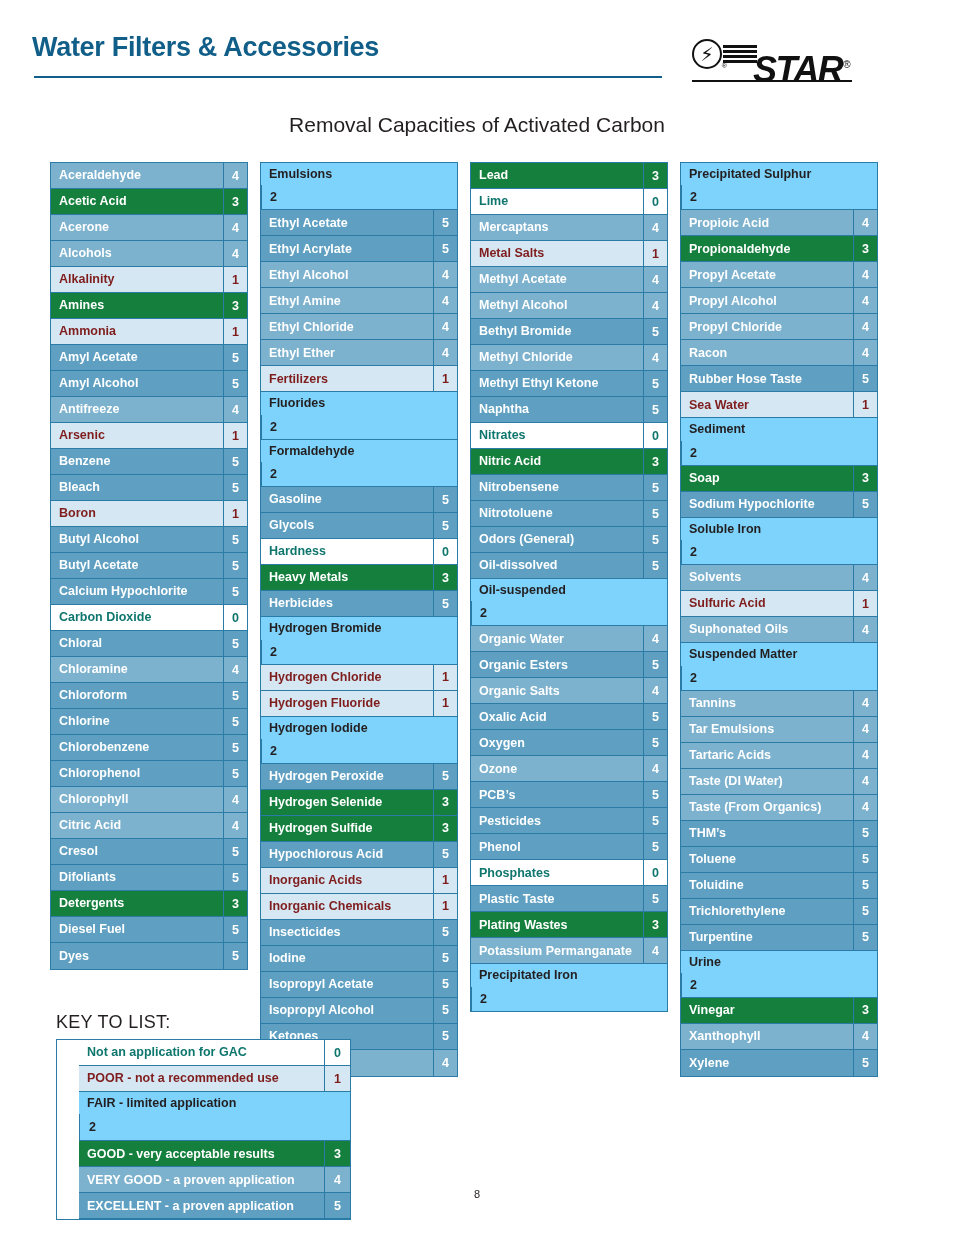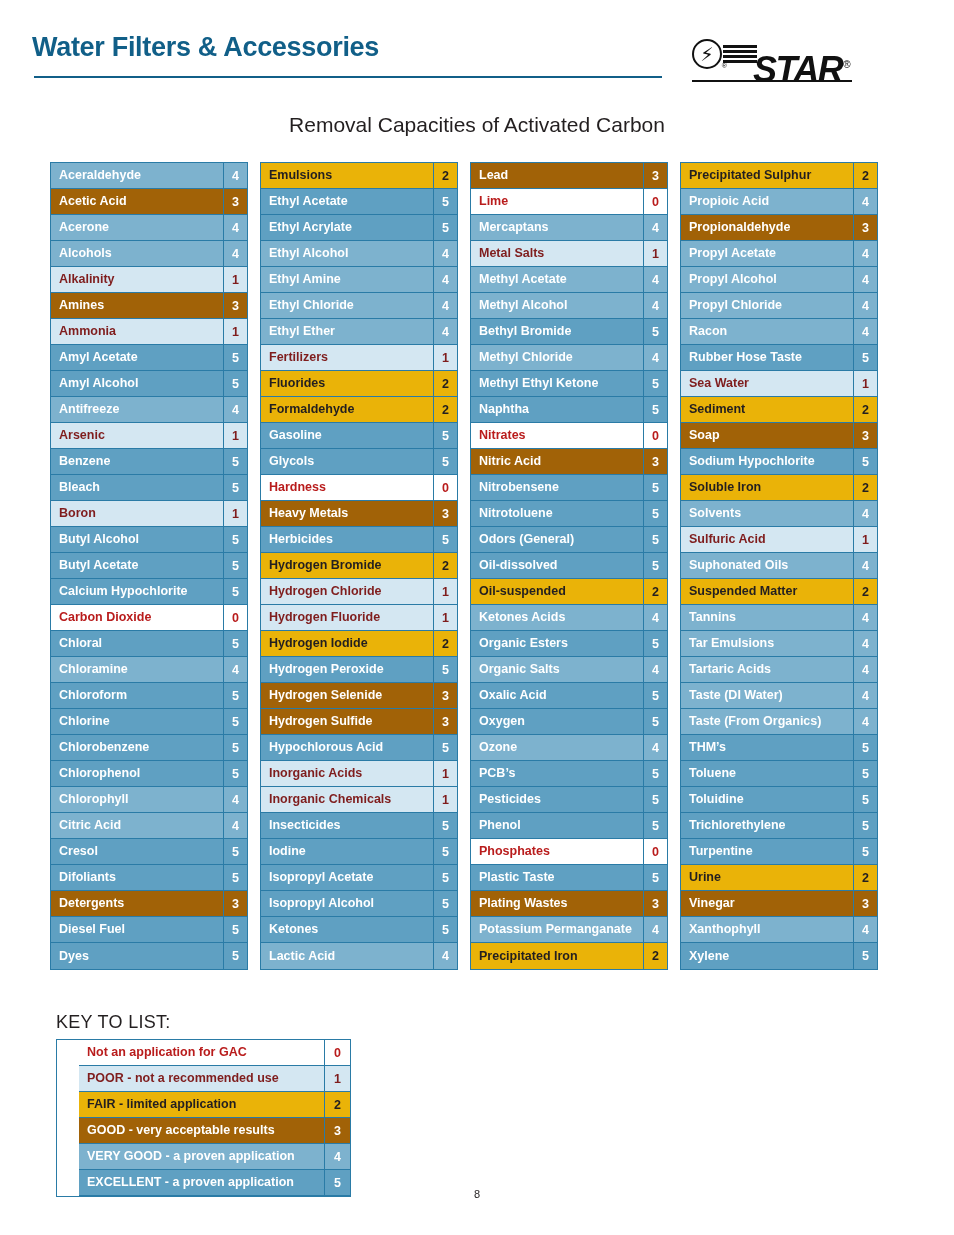--- a/index.html
+++ b/index.html
@@ -177,24 +177,24 @@
     width: 24px;
     border-left: 1px solid #2a7ba6;
     font-size: 12.5px;
     font-weight: bold;
     display: flex;
     align-items: center;
     justify-content: center;
   }
 
   
-  .v0 { background: #ffffff; color: #b91c1c; gap: 20px; }
+  .v0 { background: #ffffff; color: #0f766e; gap: 20px; }
   .v1 { background: #d4e7f2; color: #7f1d1d; }
-  .v2 { background: #eab308; color: #231f20; }
-  .v3 { background: #a16207; color: #ffffff; }
+  .v2 { background: #7dd3fc; color: #231f20; flex-direction: column; }
+  .v3 { background: #15803d; color: #ffffff; }
   .v4 { background: #7db2ce; color: #ffffff; }
   .v5 { background: #5fa0c2; color: #ffffff; }
 
   
   .key-wrap {
     position: absolute;
     left: 56px;
     top: 1012px;
     width: 300px;
   }
@@ -567,21 +567,21 @@
       </div>
       <div class="row v5">
         <div class="nm">Oil-dissolved</div>
         <div class="vl">5</div>
       </div>
       <div class="row v2">
         <div class="nm">Oil-suspended</div>
         <div class="vl">2</div>
       </div>
       <div class="row v4">
-        <div class="nm">Ketones Acids</div>
+        <div class="nm">Organic Water</div>
         <div class="vl">4</div>
       </div>
       <div class="row v5">
         <div class="nm">Organic Esters</div>
         <div class="vl">5</div>
       </div>
       <div class="row v4">
         <div class="nm">Organic Salts</div>
         <div class="vl">4</div>
       </div>

